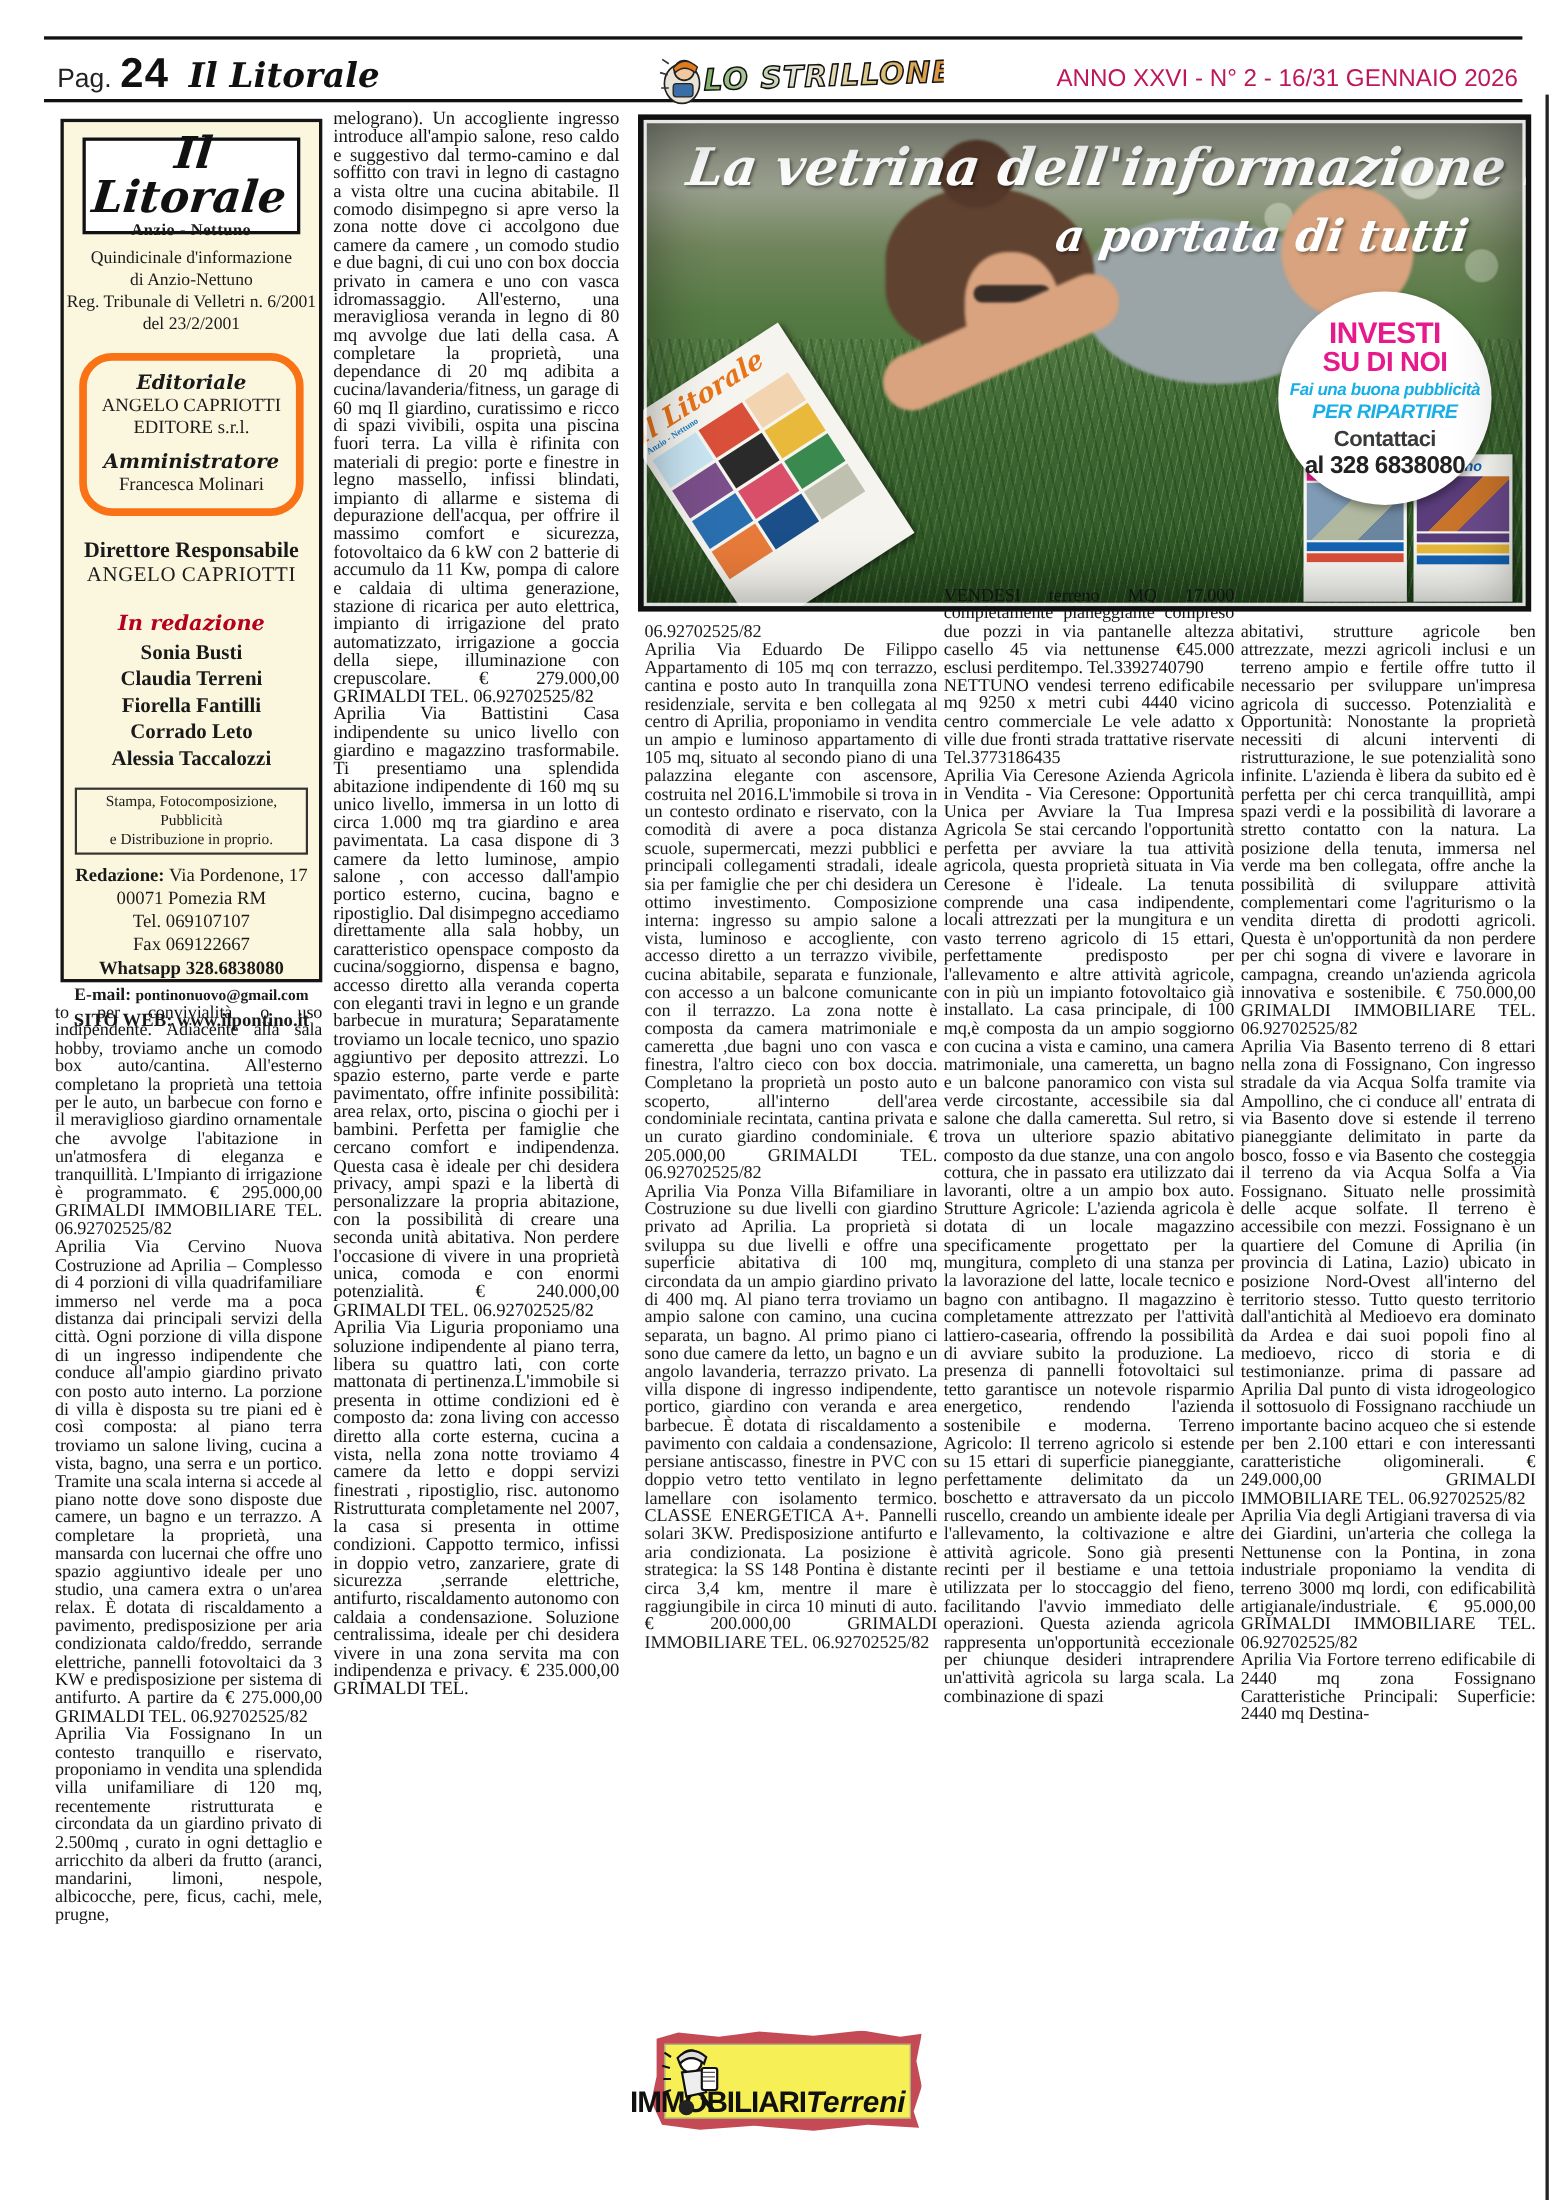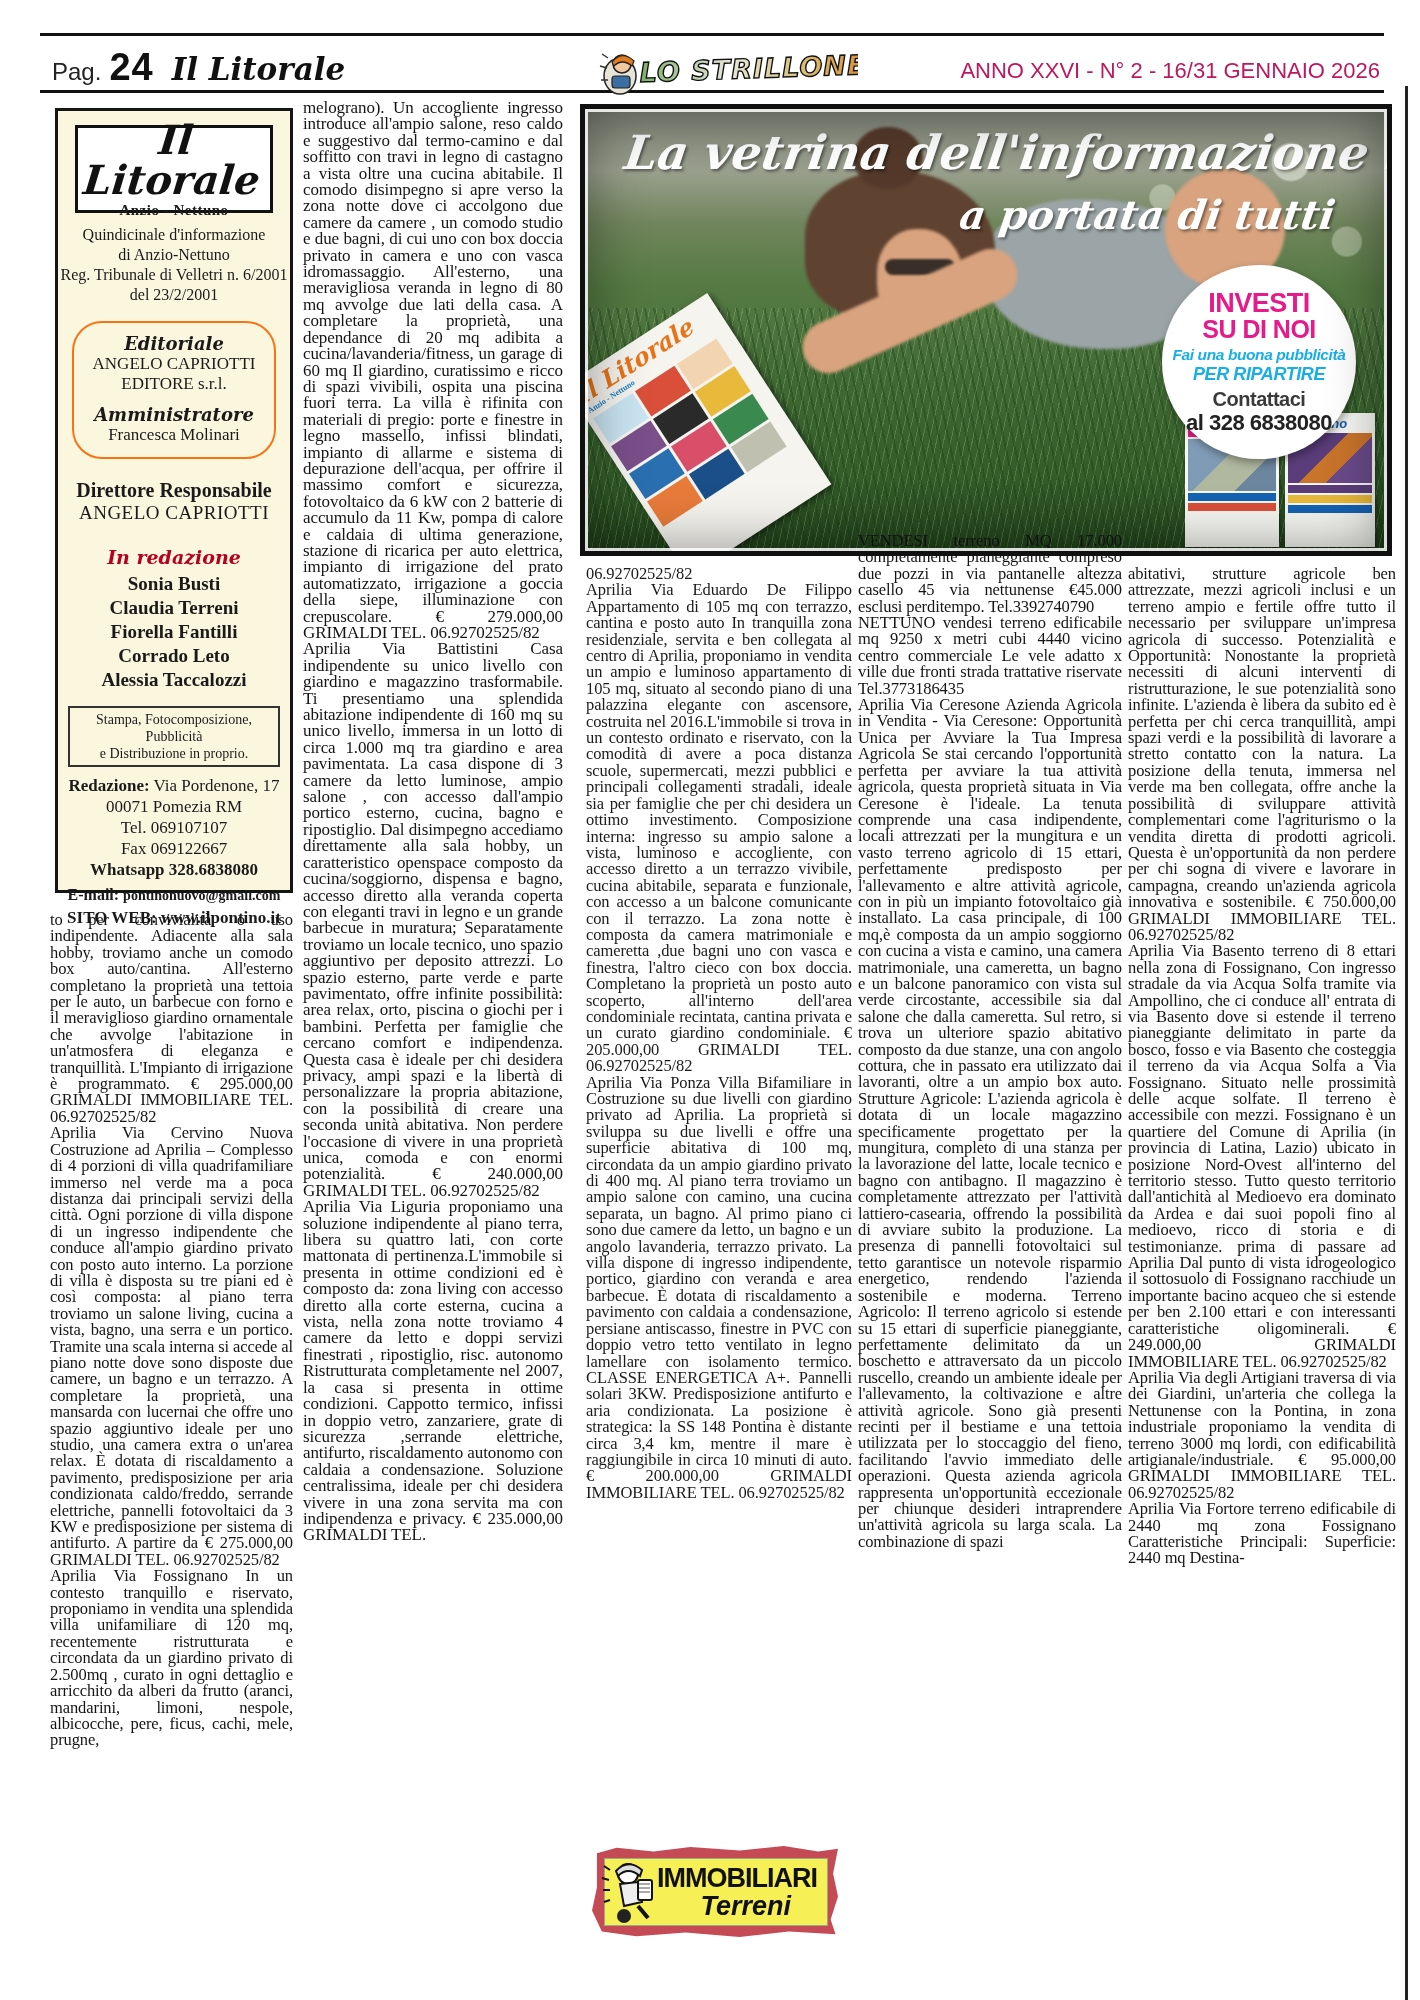--- a/index.html
+++ b/index.html
@@ -16,21 +16,21 @@
   .hdr-issue{position:absolute;right:40px;top:58px;font-family:"Liberation Sans",sans-serif;font-size:22px;color:#be185d;}
   .right-edge{position:absolute;right:12px;top:86px;width:3px;height:1914px;background:#222;}
   
   .masthead{position:absolute;left:55px;top:108px;width:238px;height:785px;background:#fbf7df;
             border:3px solid #151515;box-sizing:border-box;text-align:center;}
   .mh-logo{margin:14px auto 0;width:198px;height:88px;background:#fff;border:3px solid #111;box-sizing:border-box;
            display:flex;flex-direction:column;justify-content:center;}
   .mh-logo-title{font-family:"DejaVu Serif",serif;font-style:italic;font-weight:bold;font-size:40px;line-height:40px;color:#111;transform:skewX(-6deg);}
   .mh-logo-sub{font-size:15px;font-weight:bold;letter-spacing:.5px;margin-top:2px;}
   .mh-reg{margin-top:12px;font-size:16px;line-height:20px;}
-  .mh-round{margin:16px auto 0;width:204px;border:2px solid #f97316;border-radius:30px;padding:10px 4px 12px;box-sizing:border-box;}
+  .mh-round{margin:16px auto 0;width:204px;border:7px solid #f97316;border-radius:30px;padding:10px 4px 12px;box-sizing:border-box;}
   .mh-ital-label{font-family:"DejaVu Serif",serif;font-style:italic;font-weight:bold;font-size:18px;}
   .mh-name{font-size:17px;line-height:20px;}
   .mh-dir-label{font-weight:bold;font-size:20px;margin-top:20px;}
   .mh-dir-name{font-size:19px;letter-spacing:.5px;}
   .mh-red{font-family:"DejaVu Serif",serif;font-style:italic;font-weight:bold;font-size:19px;color:#b5001e;margin-top:22px;}
   .mh-staff{font-weight:bold;font-size:19px;line-height:24px;margin-top:4px;}
   .mh-stampa{margin:14px auto 0;width:212px;border:2px solid #333;font-size:14px;line-height:17px;padding:3px 2px;box-sizing:border-box;}
   .mh-contact{margin-top:8px;font-size:17px;line-height:21px;}
   .mh-contact b{font-size:17px;}
   .mh-mail{font-size:16px;font-weight:bold;margin-top:6px;}
@@ -104,21 +104,21 @@
   .pon-head{font-family:"Liberation Sans",sans-serif;font-style:italic;font-weight:bold;font-size:13px;color:#1463b4;}
   .pon-bar{height:10px;margin-top:2px;}
   .pon-img1{height:52px;background:linear-gradient(135deg,#7f9bb5 0 40%,#b0b8a0 40% 70%,#6d86a0 70%);margin-top:2px;}
   .pon-img2{height:50px;background:linear-gradient(135deg,#5a3d7a 0 45%,#c8742a 45% 65%,#6a4a8a 65%);margin-top:2px;}
   .pon-strip{height:8px;margin-top:2px;}
   
   .badge{position:relative;margin-top:12px;left:6px;width:246px;height:92px;}
   .badge-red{position:absolute;inset:0;background:#c44a55;
      clip-path:polygon(2% 8%,10% 2%,25% 6%,40% 1%,60% 5%,78% 0%,92% 6%,100% 3%,98% 30%,100% 55%,97% 80%,99% 96%,80% 93%,60% 99%,38% 94%,18% 98%,4% 93%,0% 70%,2% 45%);}
   .badge-yellow{position:absolute;left:12px;top:12px;right:10px;bottom:12px;background:#f7ef56;border:1px solid #9a8;
-     display:flex;flex-direction:column;align-items:flex-end;justify-content:center;padding-right:10px;box-sizing:border-box;}
+     display:flex;align-items:flex-end;justify-content:center;padding-right:10px;box-sizing:border-box;}
   .badge-l1{font-family:"Liberation Sans",sans-serif;font-weight:bold;font-size:27px;letter-spacing:-1px;color:#111;line-height:27px;}
   .badge-l2{font-family:"Liberation Sans",sans-serif;font-weight:bold;font-style:italic;font-size:27px;color:#111;line-height:28px;margin-right:26px;}
   .badge-boy{position:absolute;left:6px;top:10px;z-index:2;}
   
   [data-name]{}
 </style>
 </head>
 <body>
 
 <div class="page" data-name="newspaper-page">

